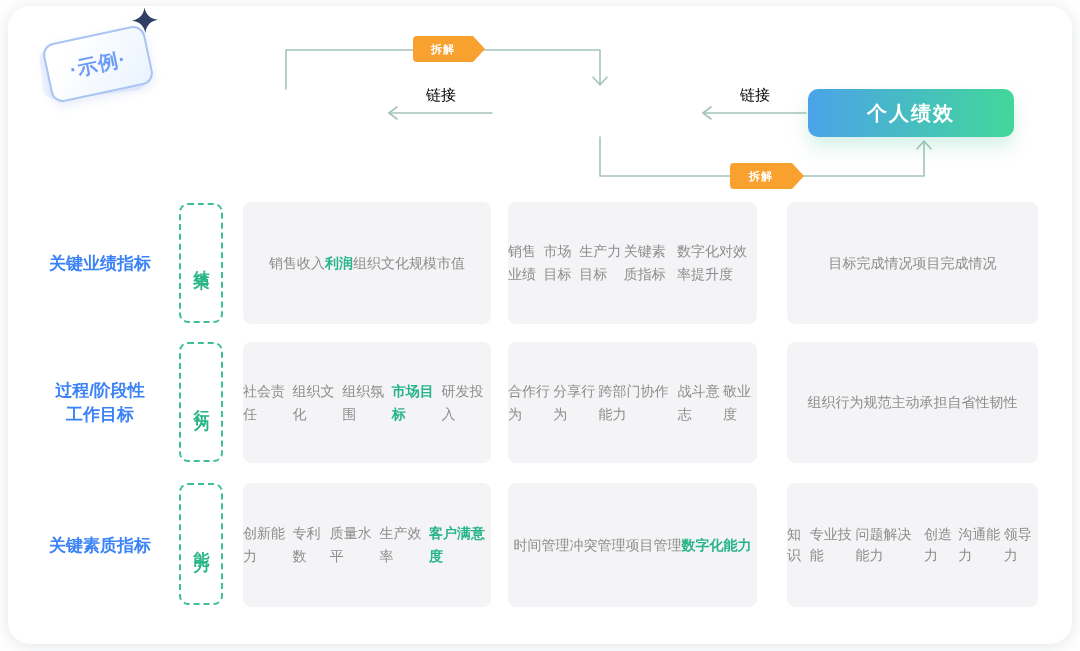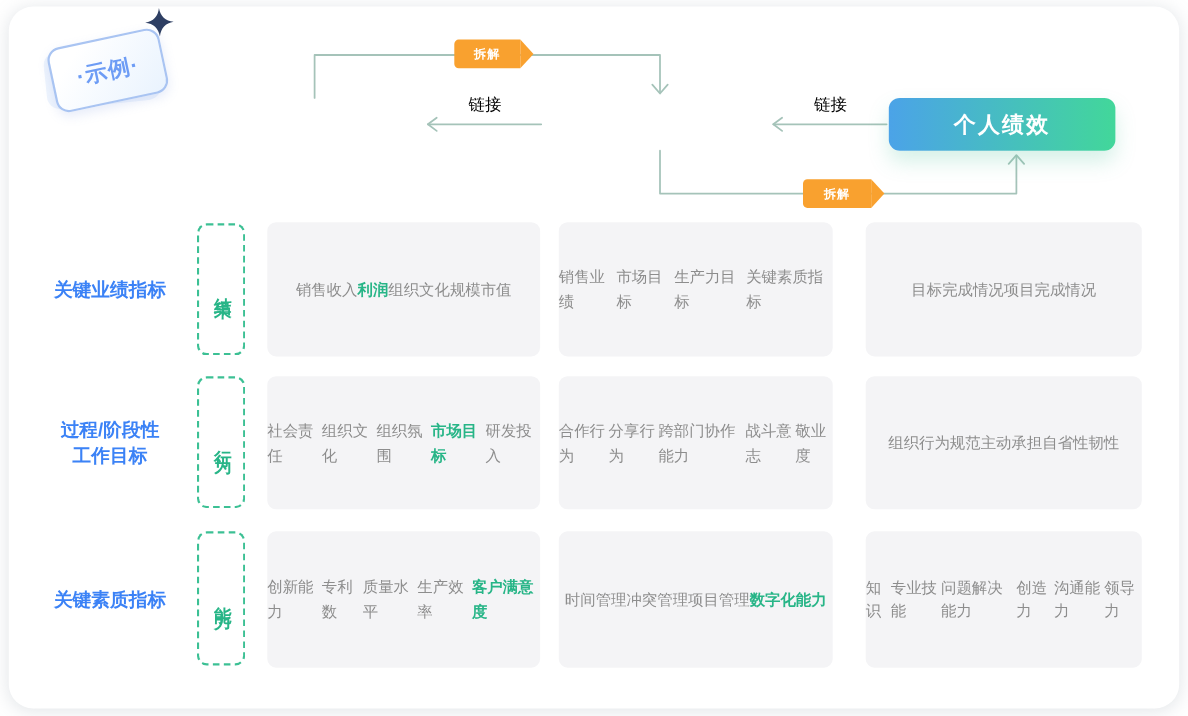--- a/index.html
+++ b/index.html
@@ -123,20 +123,21 @@
         <div class="item hl">利润</div>
         <div class="item">组织文化</div>
         <div class="item">规模</div>
         <div class="item">市值</div>
       </div>
       <div class="card card-r0 card-c1">
         <div class="item">销售业绩</div>
         <div class="item">市场目标</div>
         <div class="item">生产力目标</div>
         <div class="item">关键素质指标</div>
+        <div class="item">数字化对效率提升度</div>
       </div>
       <div class="card card-r0 card-c2">
         <div class="item">目标完成情况</div>
         <div class="item">项目完成情况</div>
       </div>
       <div class="row-label label-r1">过程/阶段性
 工作目标</div>
       <div class="row-tag tag-r1">
         <span class="tag-text">行为</span>
       </div>

